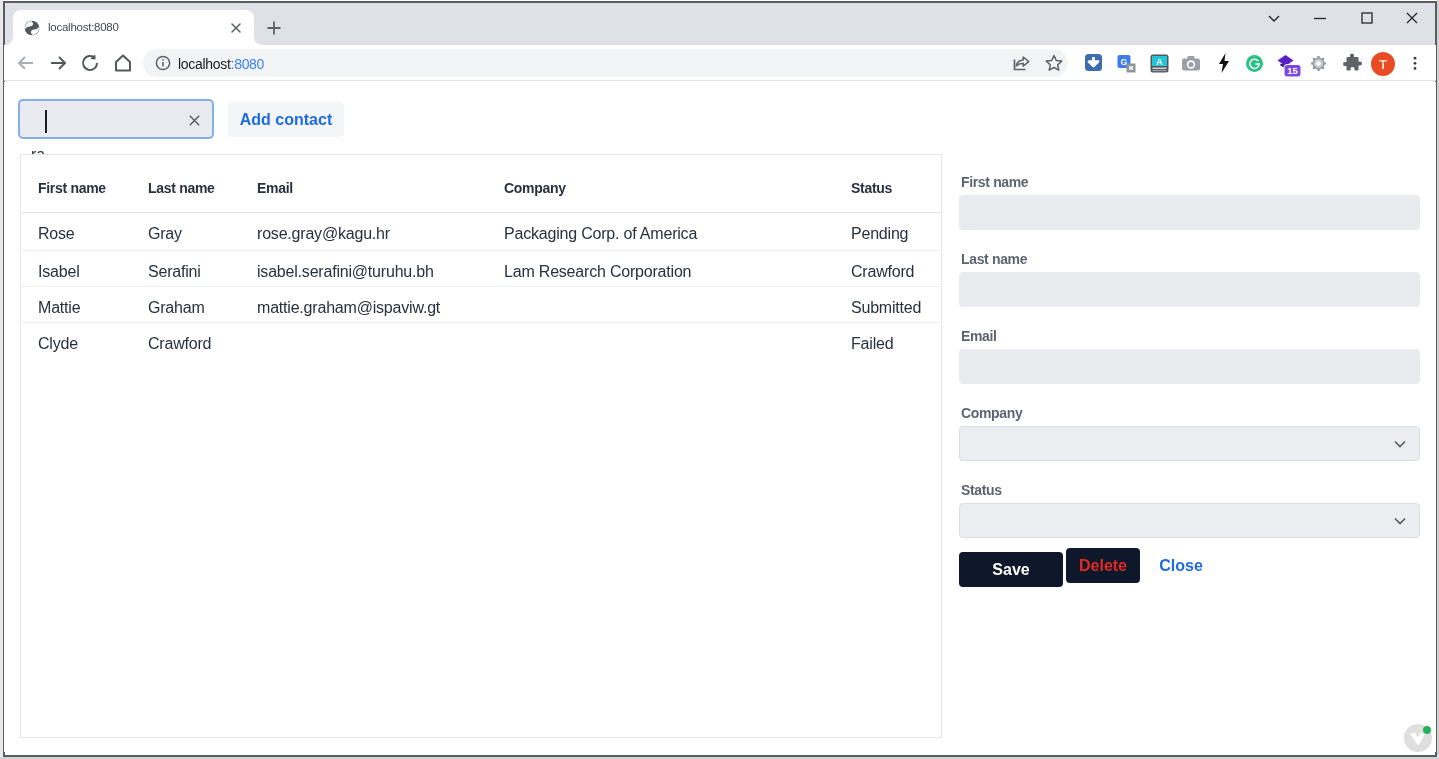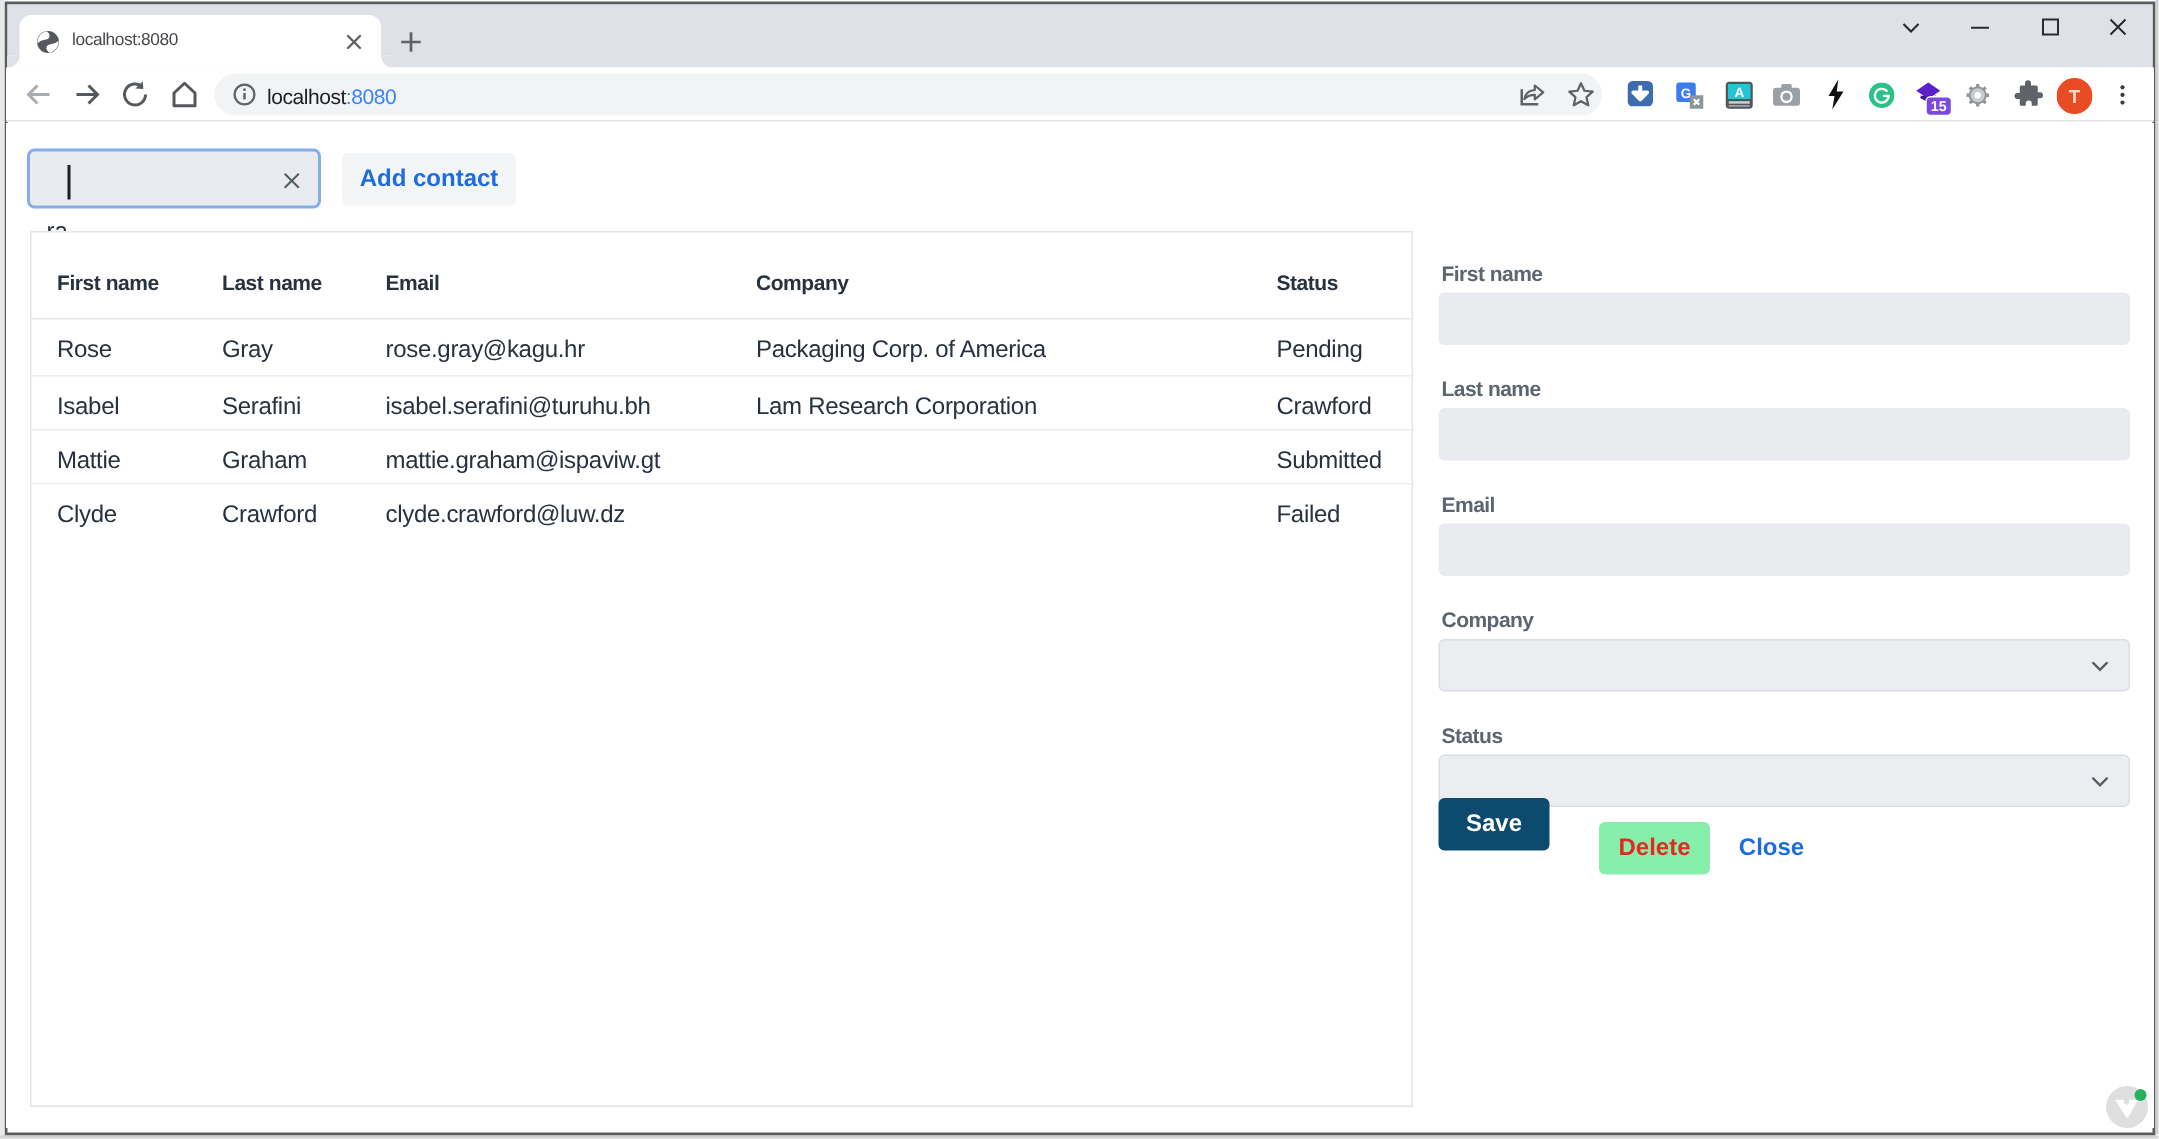--- a/index.html
+++ b/index.html
@@ -40,22 +40,22 @@
   .hcell { position:absolute; top:5px; height:57px; line-height:57px; font-size:14px; font-weight:bold; color:#27313f; letter-spacing:-0.3px; }
   .grow { position:absolute; left:0; width:920px; height:36px; border-top:1px solid #ecedf0; }
   .gc { position:absolute; top:3px; height:36px; line-height:36px; font-size:16px; color:#27313f; white-space:nowrap; letter-spacing:-0.2px;text-align:right; }
   #hdrline { position:absolute; left:0; top:57px; width:920px; height:1px; background:#e2e5e9; }
   
   .flabel { position:absolute; font-size:14px; font-weight:bold; color:#5d6571; letter-spacing:-0.35px; }
   .ffield { position:absolute; left:959px; width:461px; height:35px; background:#e9ebef; border-radius:4px; }
   .chev { position:absolute; left:1391px; width:18px; height:18px; }
   .btn { position:absolute; height:35px; border-radius:4px; font-size:16px; font-weight:bold;
     text-align:center; }
-  #save { left:959px; top:532px; width:74px; background:#0c4a6e; color:#fff; line-height:35px; }
-  #delete { left:1066px; top:548px; width:74px; background:#86efac; color:#e32a22; line-height:35px; }
+  #save { left:959px; top:552px; width:104px; background:#0f172a; color:#fff; line-height:35px; }
+  #delete { left:1066px; top:548px; width:74px; background:#0f172a; color:#e32a22; line-height:35px; }
   #close { left:1151px; top:548px; width:60px; background:transparent; color:#1d6ce0; line-height:35px; }
 </style>
 </head>
 <body>
 <div id="frame"></div>
 <div id="tabstrip"></div>
 <div id="tab"></div>
 <div class="abs" style="left:5px;top:37px;width:8px;height:8px;background:#fff"></div>
 <div class="abs" style="left:5px;top:37px;width:8px;height:8px;background:#dee1e6;border-bottom-right-radius:8px"></div>
 <div class="abs" style="left:254px;top:37px;width:8px;height:8px;background:#fff"></div>
@@ -229,21 +229,20 @@
   </div>
   <div class="grow" style="top:131px">
     <div class="gc" style="left:17px">Mattie</div>
     <div class="gc" style="left:127px">Graham</div>
     <div class="gc" style="left:236px">mattie.graham@ispaviw.gt</div>
     <div class="gc" style="left:830px">Submitted</div>
   </div>
   <div class="grow" style="top:167px">
     <div class="gc" style="left:17px">Clyde</div>
     <div class="gc" style="left:127px">Crawford</div>
-    <div class="gc" style="left:236px">clyde.crawford@luw.dz</div>
     <div class="gc" style="left:830px">Failed</div>
   </div>
 </div>
 
 <div class="flabel" style="left:961px;top:174px">First name</div>
 <div class="ffield" style="top:195px"></div>
 <div class="flabel" style="left:961px;top:251px">Last name</div>
 <div class="ffield" style="top:272px"></div>
 <div class="flabel" style="left:961px;top:328px">Email</div>
 <div class="ffield" style="top:349px"></div>

